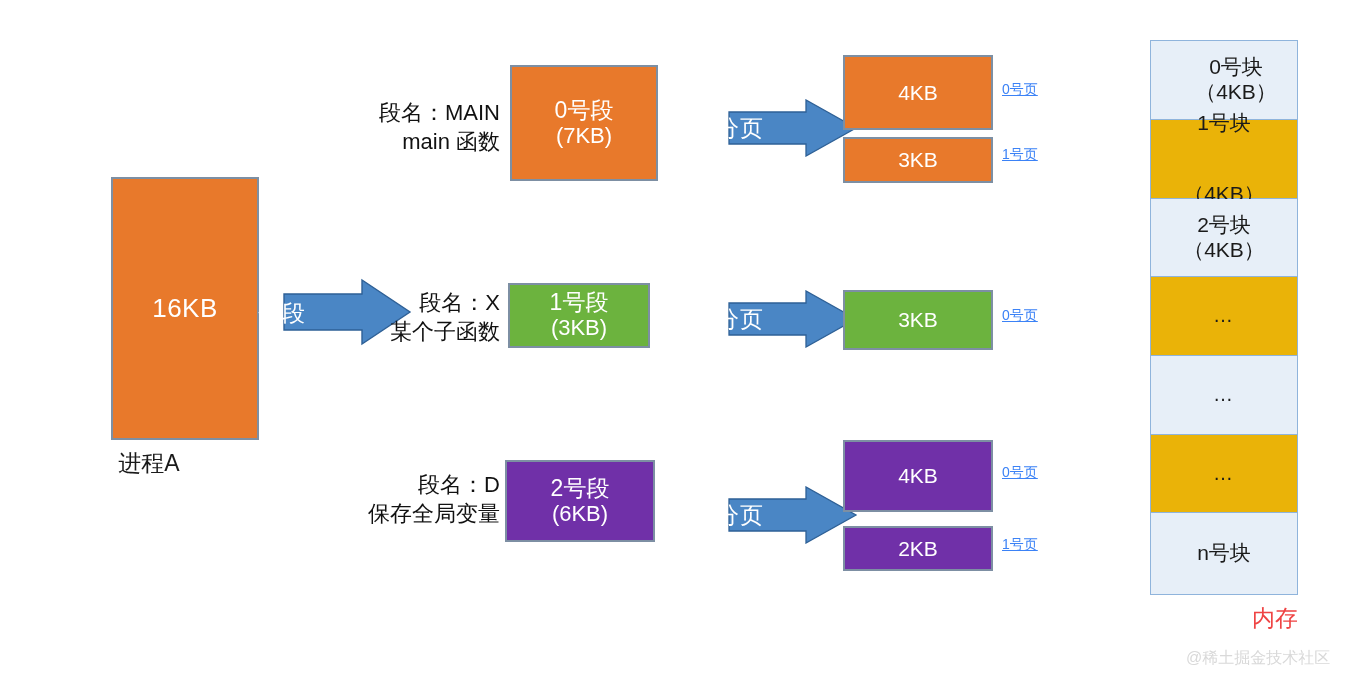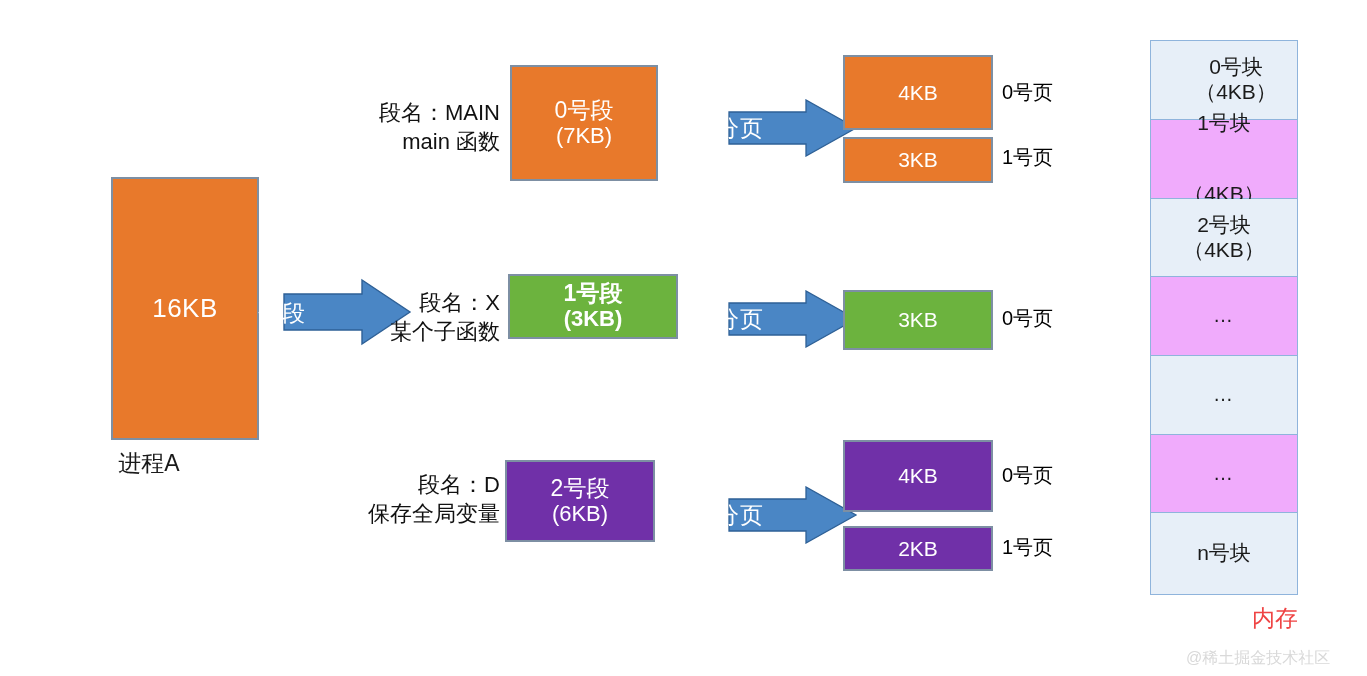--- a/index.html
+++ b/index.html
@@ -60,24 +60,25 @@
   .seg-label {
     font-size: 22px;
     color: #111111;
     text-align: right;
     line-height: 1.32;
     white-space: nowrap;
   }
 
   
   .page-label {
-    font-size: 20px;
-    color: #000000;
+    font-size: 14px;
+    color: #3b82f6;
     white-space: nowrap;
     line-height: 1;
+    text-decoration: underline;
   }
 
   
   .arrow {
     display: flex;
     align-items: center;
     justify-content: flex-start;
     padding-left: 46px;
   }
   .arrow svg { display: block; }
@@ -103,21 +104,21 @@
     flex-direction: column;
     align-items: center;
     justify-content: center;
     font-size: 21px;
     color: #1a1a1a;
     line-height: 1.18;
     white-space: nowrap;
   }
   .mem-cell:last-child { border-bottom: none; }
   .mem-light { background: #E7EFF8; }
-  .mem-dark  { background: #f0abfc; gap: 46px; }
+  .mem-dark  { background: #eab308; gap: 46px; }
   .mem-caption {
     font-size: 23px;
     color: #ef4444;
     text-align: right;
     white-space: nowrap;
   }
   .ellipsis-cell { font-size: 20px; letter-spacing: 2px; }
 
   
   .watermark {
@@ -168,21 +169,21 @@
   <div class="abs box fill-orange page-box" style="left:843px; top:137px; width:150px; height:46px;">
     <span>3KB</span>
   </div>
   <div class="abs page-label" style="left:1002px; top:147px;">1号页</div>
 
   <div class="abs seg-label" style="left:300px; top:288px; width:200px;">
     <div>段名：X</div>
     <div>某个子函数</div>
   </div>
 
-  <div class="abs box fill-green seg-box" style="left:508px; top:274px; width:170px; height:65px;font-weight:bold;">
+  <div class="abs box fill-green seg-box" style="left:508px; top:283px; width:142px; height:65px;">
     <span>1号段</span>
     <span class="l2">(3KB)</span>
   </div>
 
   <div class="abs arrow" style="left:682px; top:290px; width:130px; height:58px;">
     <svg width="130" height="58" viewBox="0 0 130 58">
       <polygon points="1,13 78,13 78,1 128,29 78,57 78,45 1,45" fill="#4A86C5" stroke="#2E6096" stroke-width="1.3"></polygon>
     </svg>
     <span class="arrow-text" style="left:10px; top:14px;">再分页</span>
   </div>

